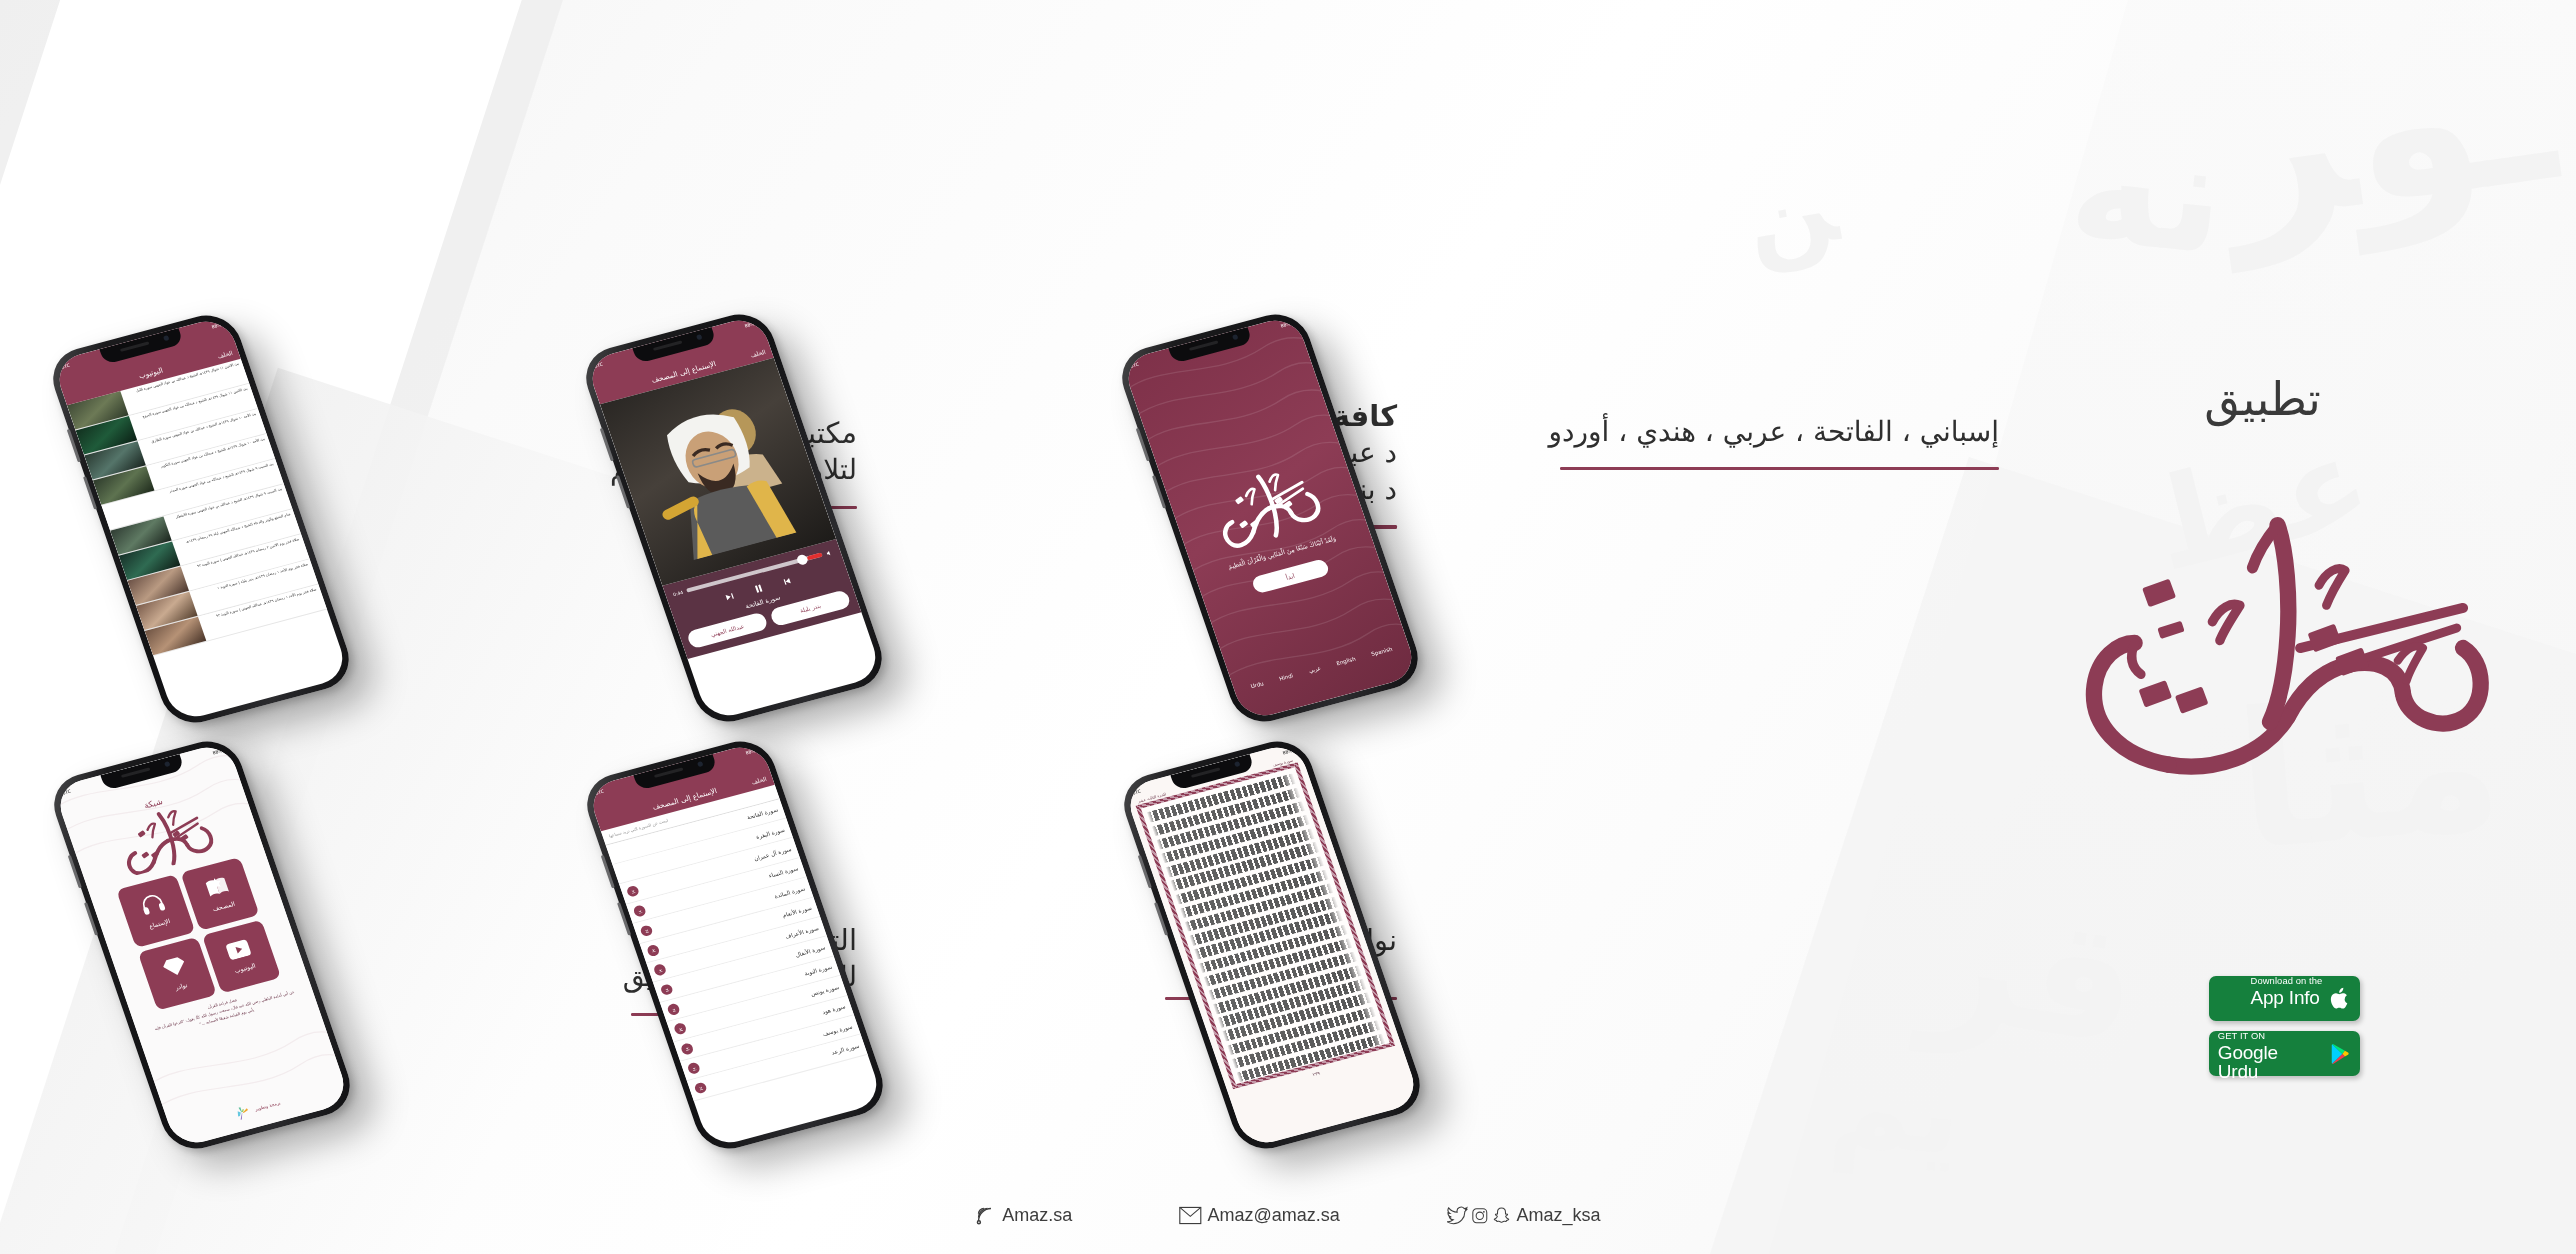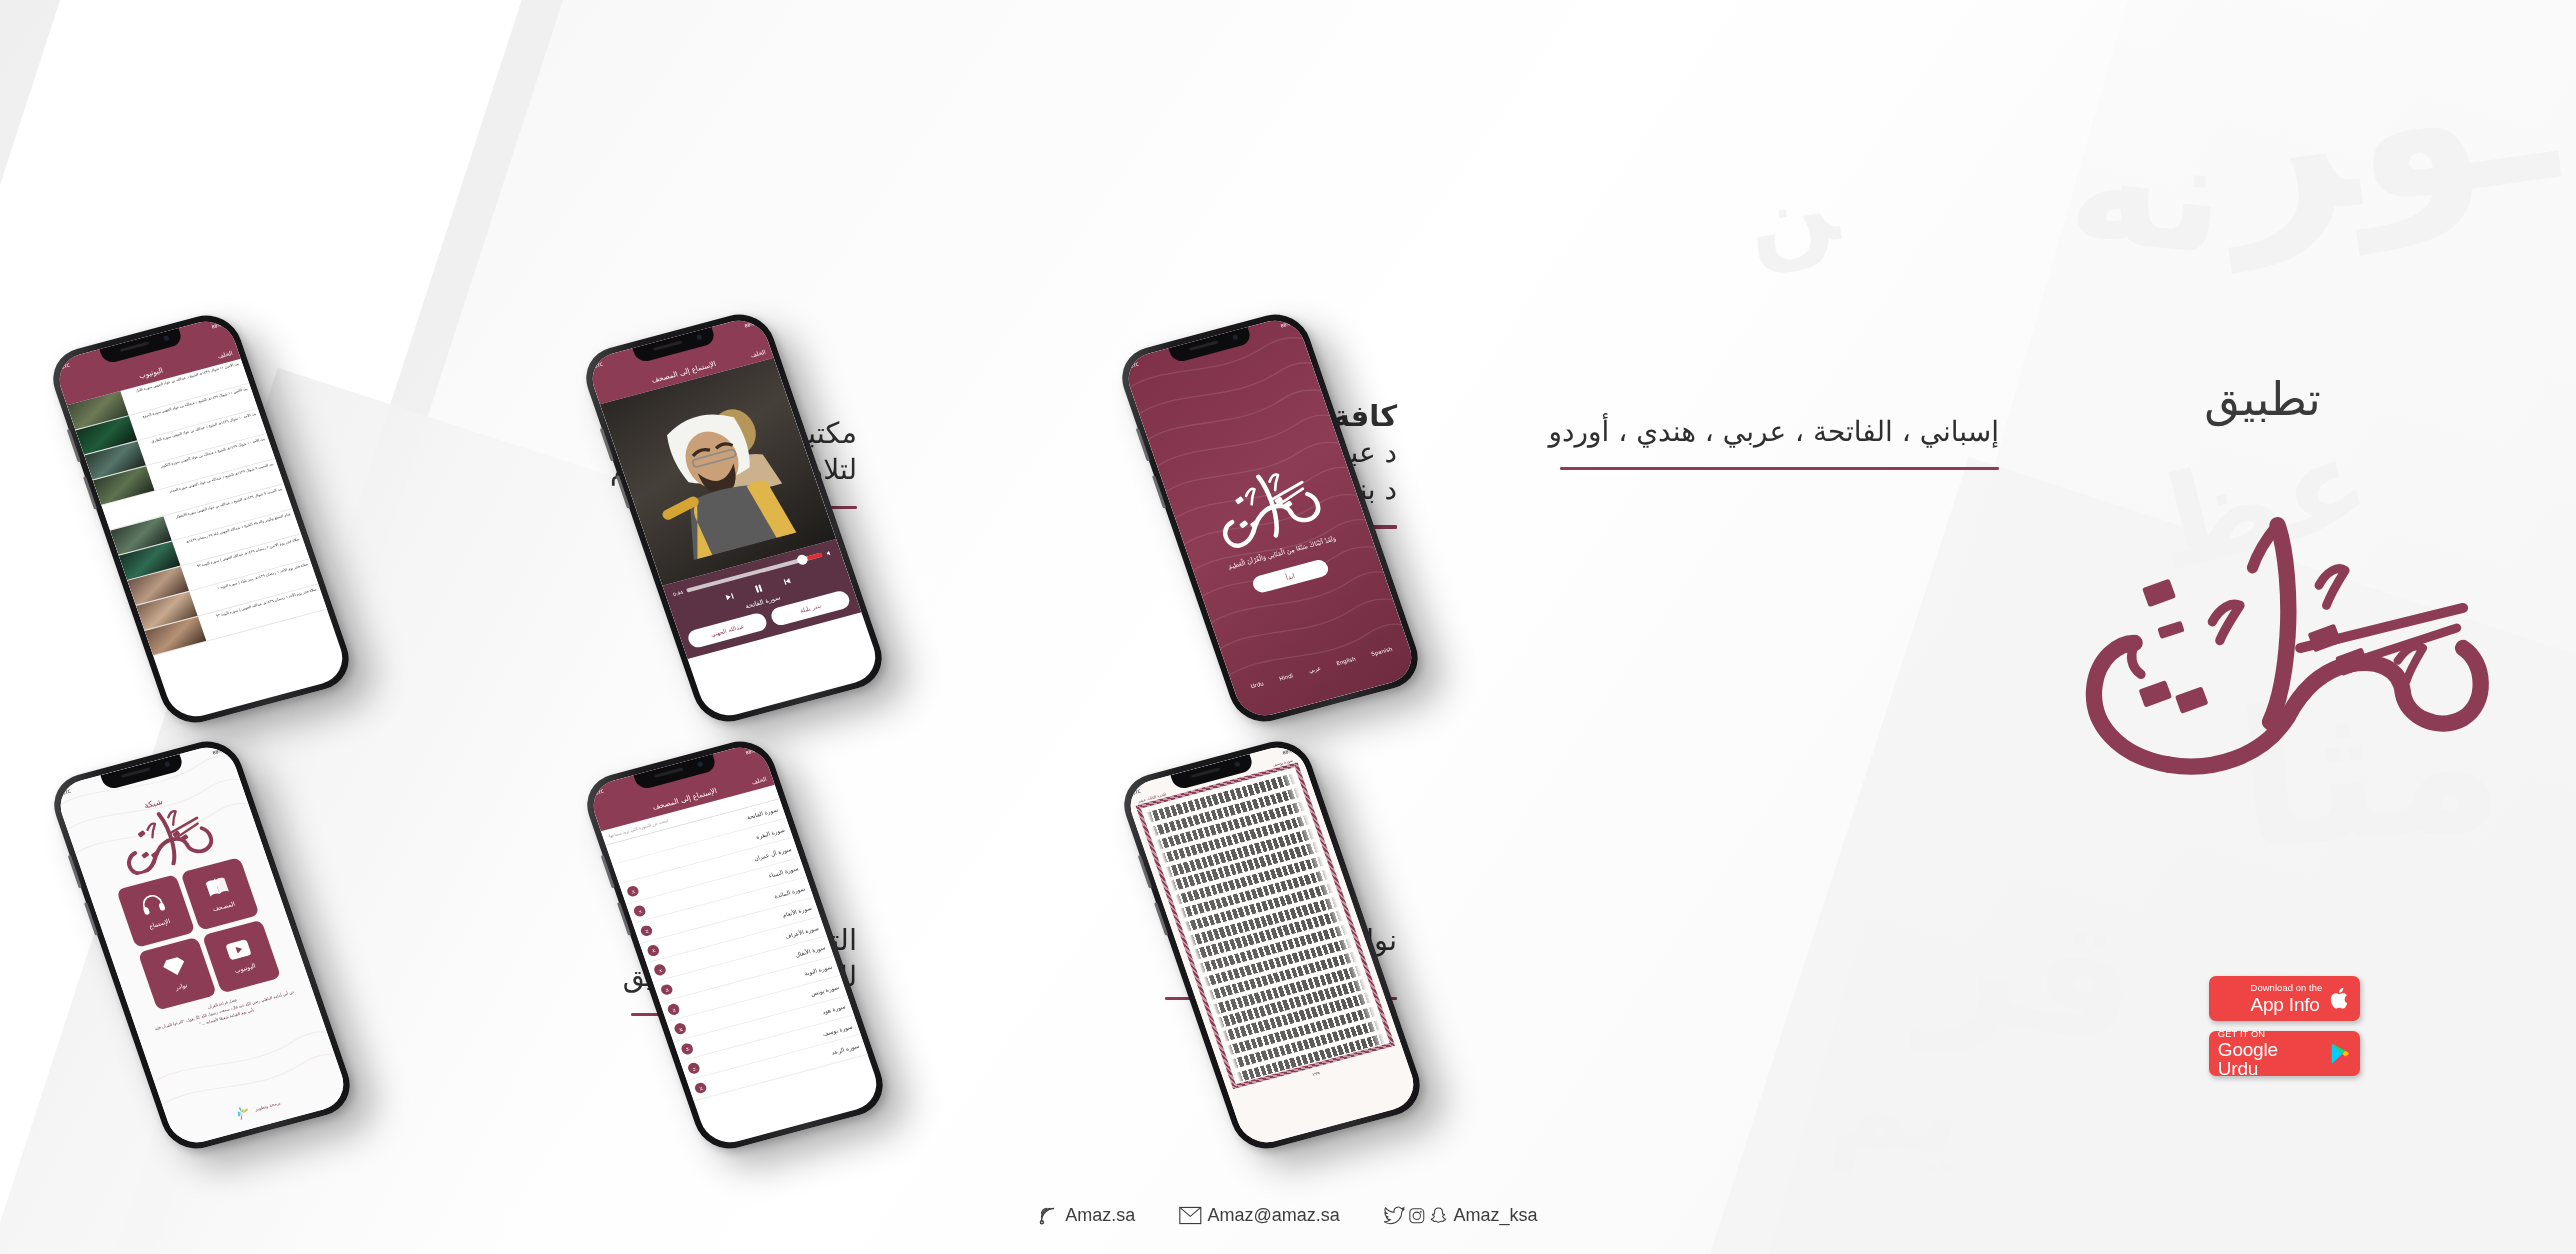--- a/index.html
+++ b/index.html
@@ -35,21 +35,21 @@
   .logo svg{width:100%;height:100%;display:block;}
 
   
   .title-block{position:absolute;right:69px;top:376px;width:489px;text-align:center;}
   .app-word{font-size:46px;color:#3a3a3a;font-weight:400;letter-spacing:2.5px;line-height:1;}
   .mathani-wrap{margin-top:38px;display:flex;justify-content:center;}
   .mathani-wrap svg{width:477px;height:351px;}
 
   
   .badges{position:absolute;right:216px;top:976px;display:flex;flex-direction:column;gap:10px;}
-  .badge{width:151px;height:45px;background:#ef4444;border-radius:7px;display:flex;align-items:center;
+  .badge{width:151px;height:45px;background:#15803d;border-radius:7px;display:flex;
          padding:0 8.8px;box-sizing:border-box;gap:7.5px;box-shadow:1.9px 2.5px 5.6px rgba(0,0,0,.22);}
   .badge .bi{flex:0 0 auto;display:flex;align-items:center;justify-content:center;}
   .badge .bt{display:flex;flex-direction:column;line-height:1;color:#fff;font-family:"Liberation Sans",sans-serif;direction:ltr;text-align:left;}
   .badge .bt .small{font-size:9.4px;font-weight:400;letter-spacing:0.1px;margin-bottom:2.5px;}
   .badge .bt .big{font-size:19px;font-weight:500;letter-spacing:-0.2px;}
 
   
   .feature{position:absolute;text-align:right;direction:rtl;}
   .feature .f-main{font-size:29px;color:#2f2f2f;line-height:1.32;font-weight:400;white-space:nowrap;}
   .feature .f-main.bold{font-weight:700;}
@@ -133,21 +133,21 @@
   .m-head{display:flex;justify-content:space-between;font-size:3.8px;color:#6a3347;padding:0 3.8px 1.9px;}
   .m-frame{border:4.4px solid;border-image:repeating-linear-gradient(45deg,#8d3c55 0 2.5px,#c49aa9 2.5px 5px) 7;
            height:294px;padding:5px 3.8px;box-sizing:border-box;background:#fffdfc;overflow:hidden;}
   .m-line{height:10.4px;background:linear-gradient(90deg,transparent,#3c3c3c 4%,#2e2e2e 92%,transparent);
           opacity:.80;margin-bottom:3.8px;border-radius:1.3px;
           -webkit-mask-image:repeating-linear-gradient(90deg,#000 0 3.8px,transparent 3.8px 5.6px,#000 5.6px 10px,transparent 10px 12px);
           mask-image:repeating-linear-gradient(90deg,#000 0 3.8px,transparent 3.8px 5.6px,#000 5.6px 10px,transparent 10px 12px);}
   .m-page{text-align:center;font-size:4.4px;color:#5b3344;margin-top:3.1px;}
 
   
-  .footer{position:absolute;left:0;right:0;bottom:29px;display:flex;justify-content:center;gap:44px;direction:ltr;}
+  .footer{position:absolute;left:0;right:0;bottom:29px;display:flex;justify-content:center;gap:107px;direction:ltr;}
   .f-item{display:flex;align-items:center;gap:5.6px;color:#3d3d3d;font-size:18px;font-family:"Liberation Sans",sans-serif;}
   .f-item .ico{display:flex;align-items:center;gap:3.1px;}
 </style>
 </head>
 <body>
 
 <div class="stage">
 
   <div class="bg-base"></div>
   <div class="diag-a"></div>

